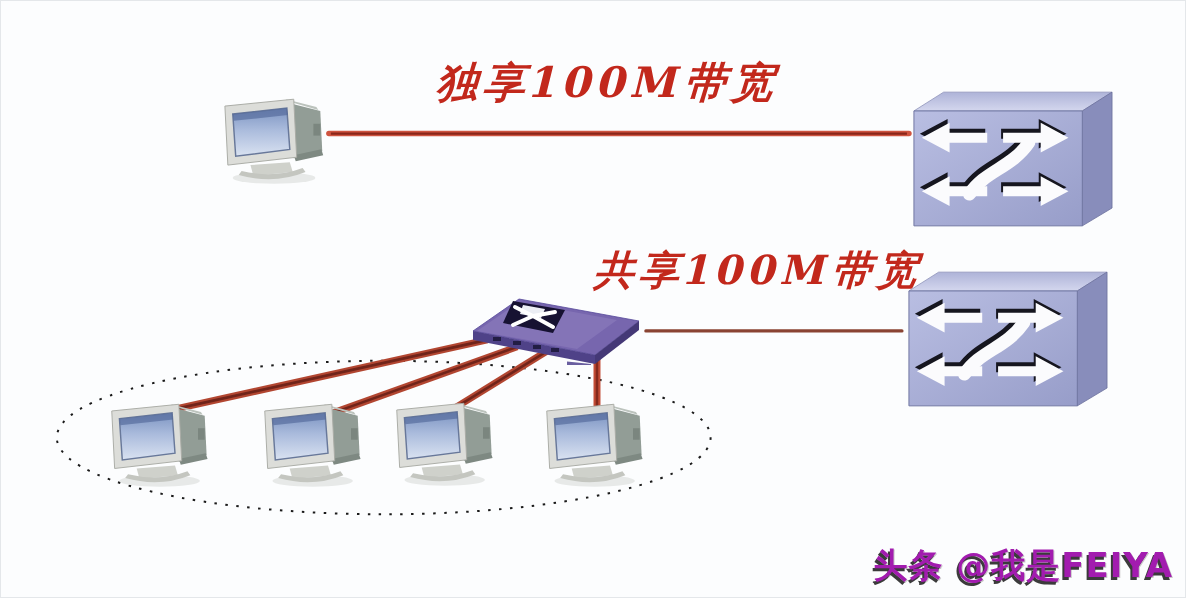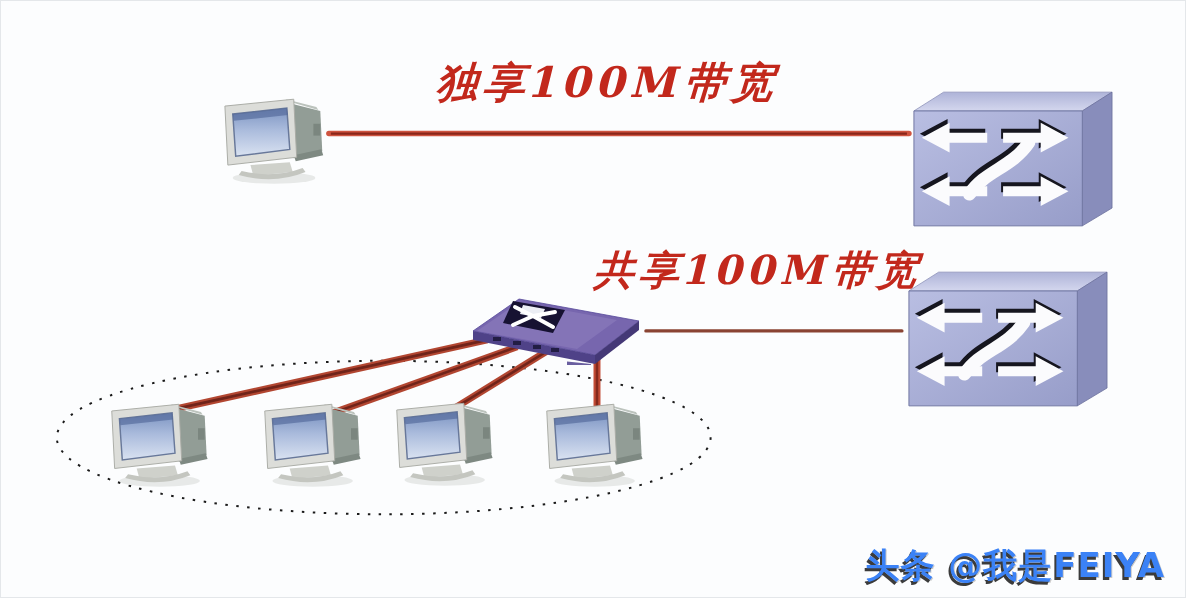--- a/index.html
+++ b/index.html
@@ -22,24 +22,24 @@
     font-weight:bold;
     color:#c2281c;
     letter-spacing:5px;
     white-space:nowrap;
     transform:skewX(-3deg);
   }
   .bw-label.dedicated{left:435px;top:54px;width:340px;font-size:42px;}
   .bw-label.shared{left:592px;top:242px;width:330px;font-size:40px;}
   .watermark{
     position:absolute;
-    right:20px;bottom:8px;
+    right:12px;bottom:8px;
     font-size:34px;
     font-weight:bold;
-    color:#3b82f6;
+    color:#a21caf;
     letter-spacing:1px;
     text-shadow:-2px 3px 0 #3b3b3b, 1px 1px 0 #c9c9c9;
     white-space:nowrap;
   }
   svg{display:block;}
 </style>
 </head>
 <body>
 
 <div class="canvas">

